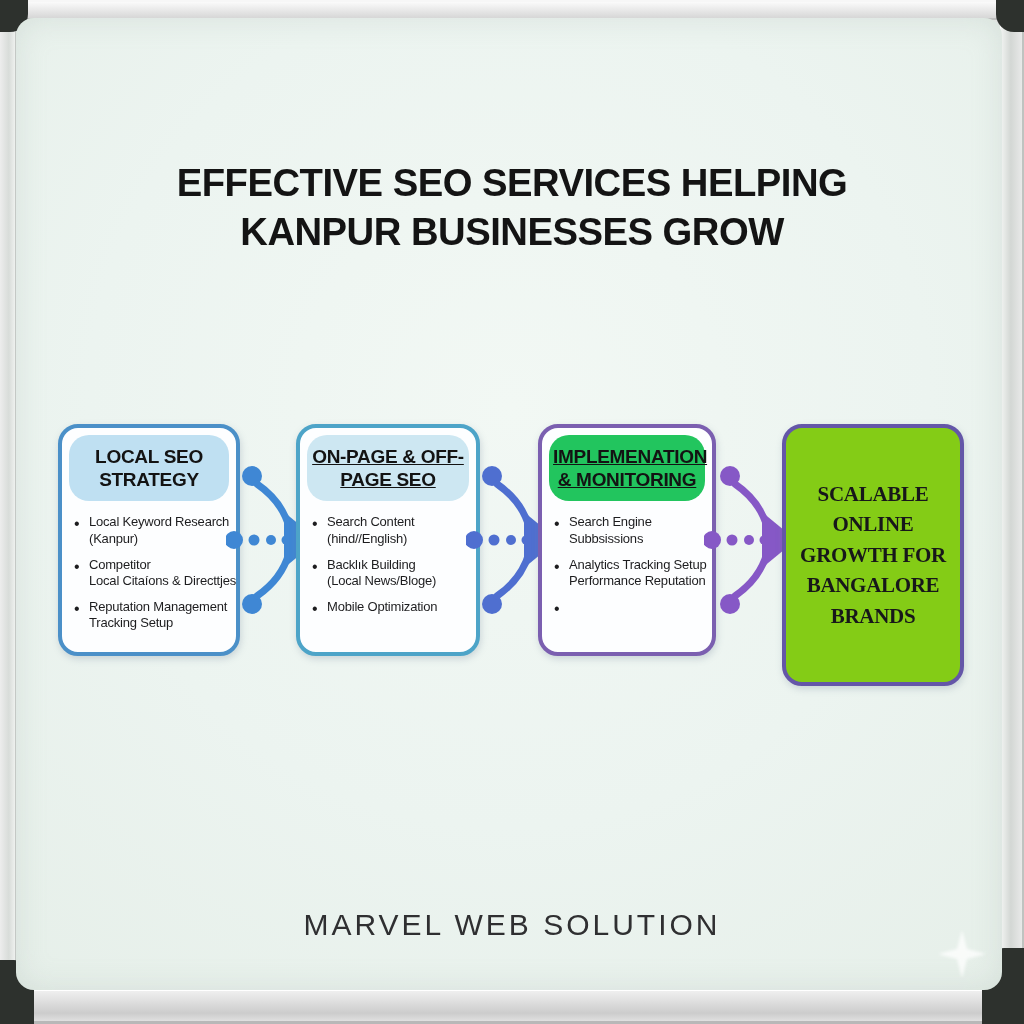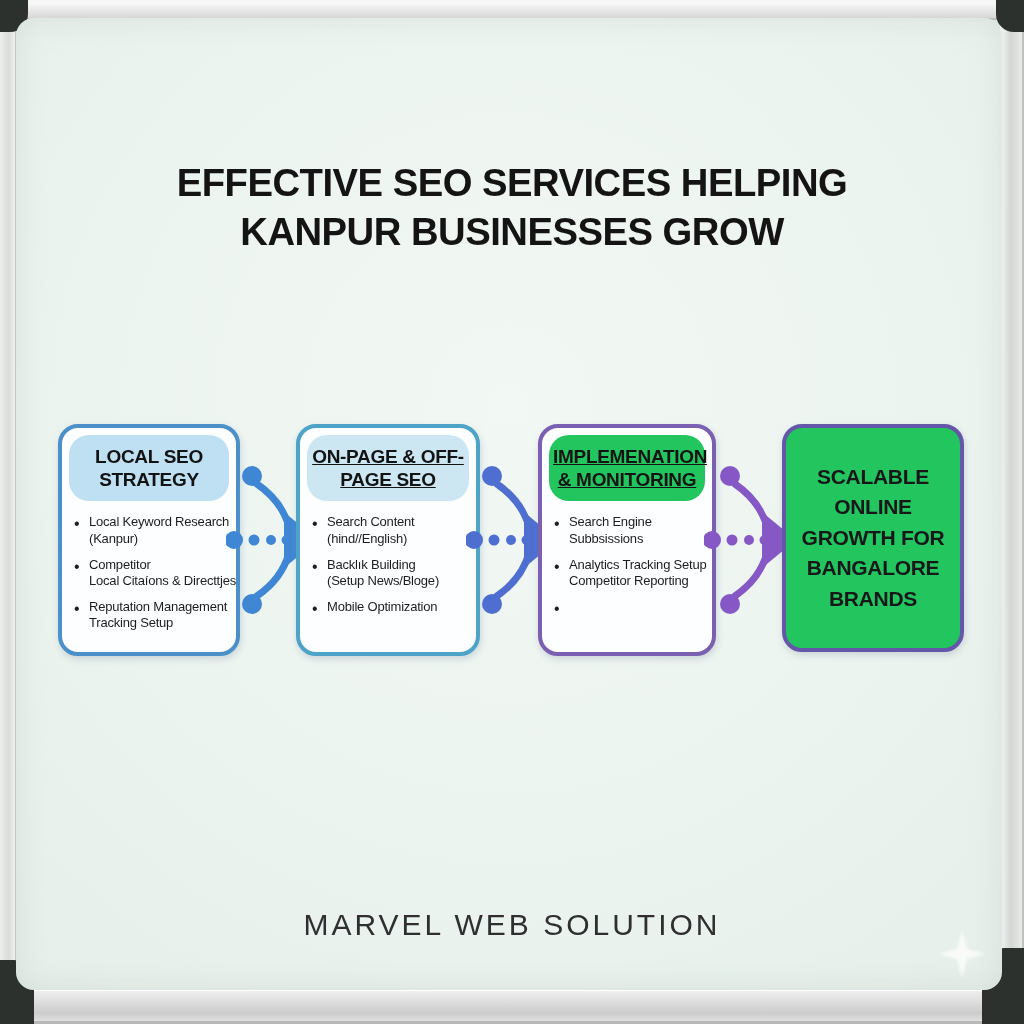--- a/index.html
+++ b/index.html
@@ -39,21 +39,21 @@
     font-weight:bold;font-size:39px;line-height:1.26;color:#141414;
     letter-spacing:-0.5px;transform:scaleX(0.98);}
 
   
   .box{position:absolute;top:424px;height:232px;background:#fdfeff;border-radius:20px;
     border:4px solid #888;box-sizing:border-box;
     box-shadow:1px 3px 7px rgba(110,130,150,.28);}
   .box1{left:58px;width:182px;border-color:#4b90c8;}
   .box2{left:296px;width:184px;border-color:#4da4c8;}
   .box3{left:538px;width:178px;border-color:#7b5fb0;}
-  .box4{left:782px;width:182px;height:228px;border-color:#6456a8;background:#22c55e;}
+  .box4{left:782px;width:182px;height:262px;border-color:#6456a8;background:#84cc16;font-family:Liberation Serif, serif;}
 
   .box-header{margin:7px 7px 0 7px;border-radius:20px;text-align:center;
     font-weight:bold;font-size:19px;line-height:1.22;color:#131313;
     padding:10px 4px;letter-spacing:-0.3px;}
   .box1 .box-header{background:#bfe0f2;}
   .box2 .box-header{background:#cde7f2;text-decoration:underline;}
   .box3 .box-header{background:#22c55e;text-decoration:underline;}
 
   .bullets{list-style:none;margin:13px 0 0 0;padding:0 0 0 12px;}
   .bullets li{display:flex;margin-bottom:9px;}
@@ -149,21 +149,21 @@
         <span class="marker">•</span>
         <div class="b-text">
           <span>Search Content</span>
           <span>(hind//English)</span>
         </div>
       </li>
       <li>
         <span class="marker">•</span>
         <div class="b-text">
           <span>Backlık Building</span>
-          <span>(Setup News/Bloge)</span>
+          <span>(Local News/Bloge)</span>
         </div>
       </li>
       <li>
         <span class="marker">•</span>
         <div class="b-text">
           <span>Mobile Optimization</span>
           <span></span>
         </div>
       </li>
     </ul>
@@ -190,21 +190,21 @@
         <span class="marker">•</span>
         <div class="b-text">
           <span>Search Engine</span>
           <span>Subbsissions</span>
         </div>
       </li>
       <li>
         <span class="marker">•</span>
         <div class="b-text">
           <span>Analytics Tracking Setup</span>
-          <span>Competitor Reporting</span>
+          <span>Performance Reputation</span>
         </div>
       </li>
       <li>
         <span class="marker">•</span>
       </li>
     </ul>
   </div>
 
   <div class="arrow arrow3" style="color: rgb(134, 88, 198);">
     <svg viewBox="0 0 92 176" xmlns="http://www.w3.org/2000/svg">

